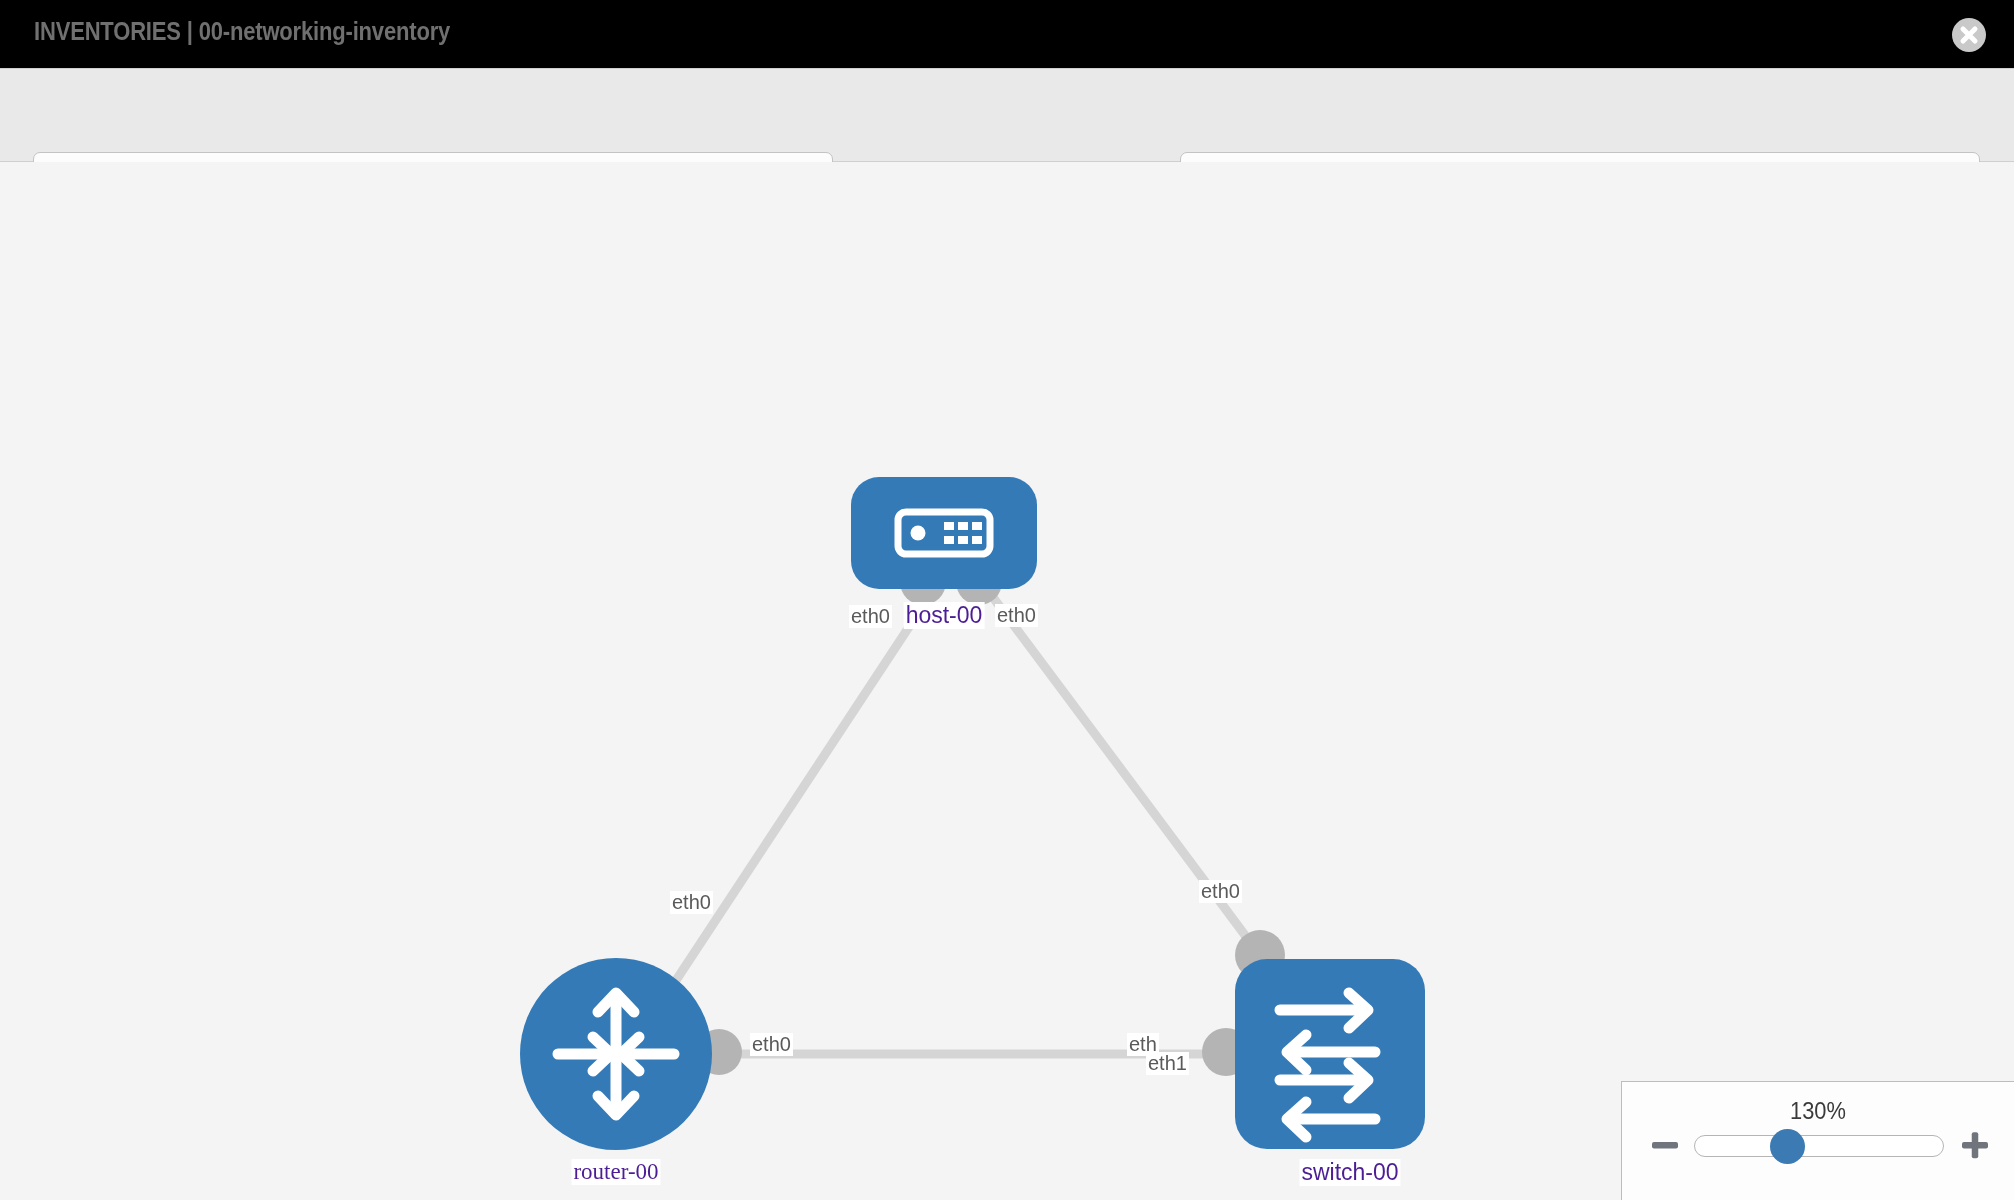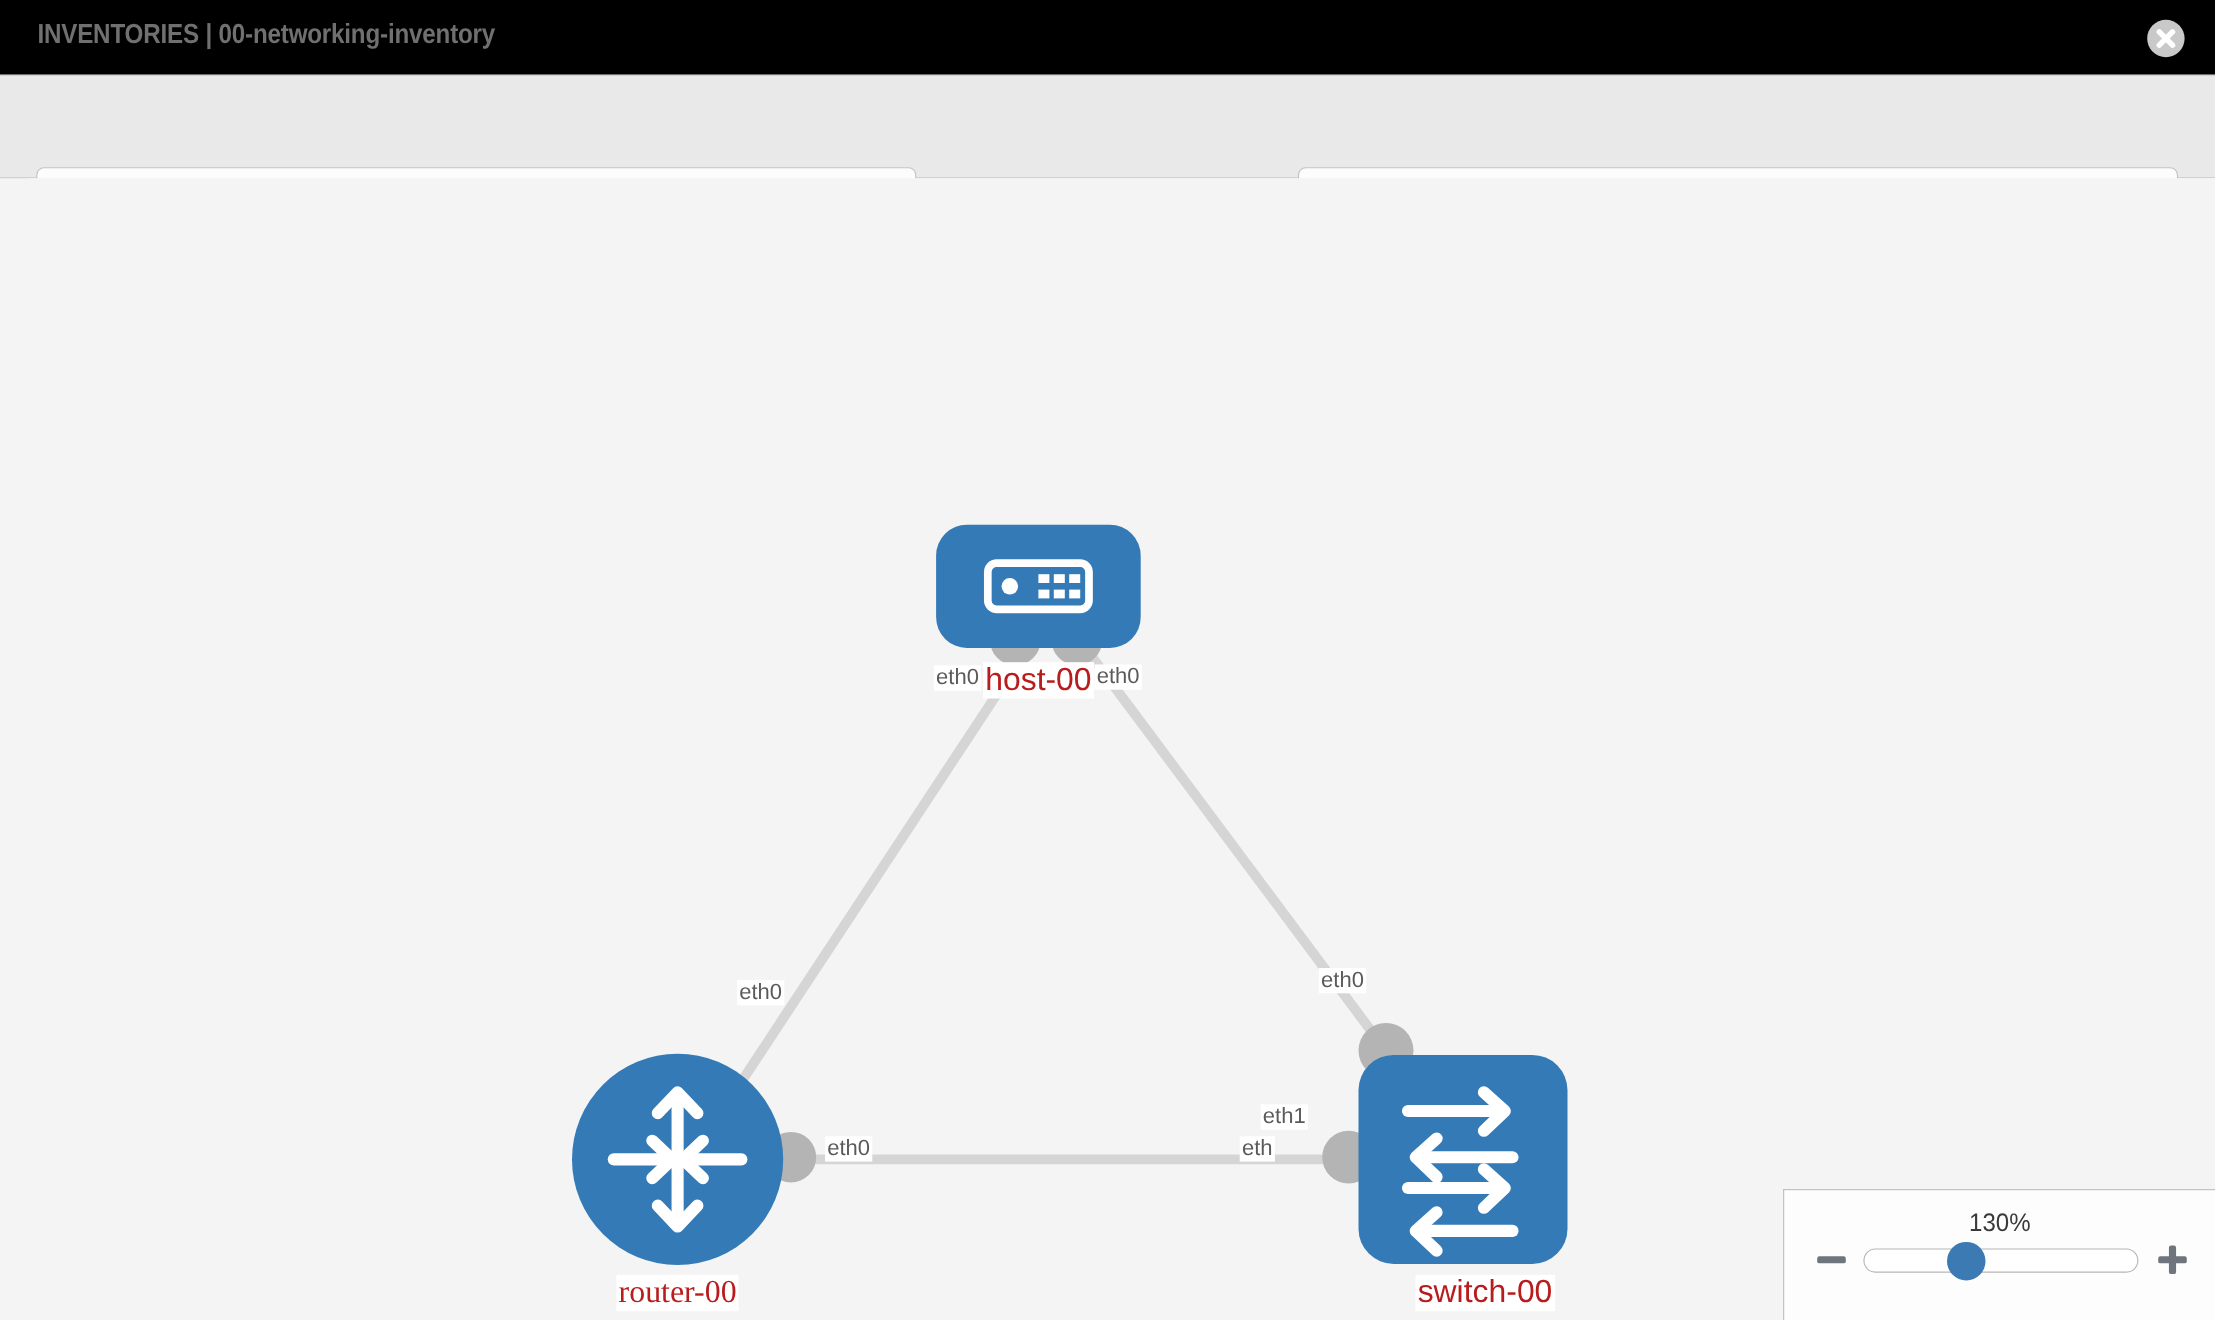--- a/index.html
+++ b/index.html
@@ -133,22 +133,22 @@
   .topology-svg {
     position: absolute;
     left: 0; top: 0;
     width: 2014px;
     height: 1036px;
   }
 
   
   .node-label {
     position: absolute;
-    font-size: 29px;
-    color: #b91c1c;
+    font-size: 23px;
+    color: #4c1d95;
     background: #ffffff;
     white-space: nowrap;
     padding: 0 2px;
     transform: translateX(-50%);
   }
   .edge-label {
     position: absolute;
     font-size: 20px;
     color: #5a5a5a;
     background: #ffffff;
@@ -324,21 +324,21 @@
       </g>
     </g>
   </svg>
 
   <span class="edge-label" style="left:822px; top:443px;">eth0</span>
   <span class="edge-label" style="left:968px; top:442px;">eth0</span>
   <span class="edge-label" style="left:643px; top:729px;">eth0</span>
   <span class="edge-label" style="left:1172px; top:718px;">eth0</span>
   <span class="edge-label" style="left:723px; top:871px;">eth0</span>
   <span class="edge-label" style="left:1100px; top:871px;">eth</span>
-  <span class="edge-label" style="left:1119px; top:842px;">eth1</span>
+  <span class="edge-label" style="left:1119px; top:890px;">eth1</span>
 
   <span class="node-label" style="left:917px; top:440px;">host-00</span>
   <span class="node-label" style="left:589px; top:997px;font-family:Liberation Serif, serif;">router-00</span>
   <span class="node-label" style="left:1323px; top:997px;">switch-00</span>
 
 </div>
 
 <div class="zoom-panel">
   <div class="zoom-pct">130%</div>
 

